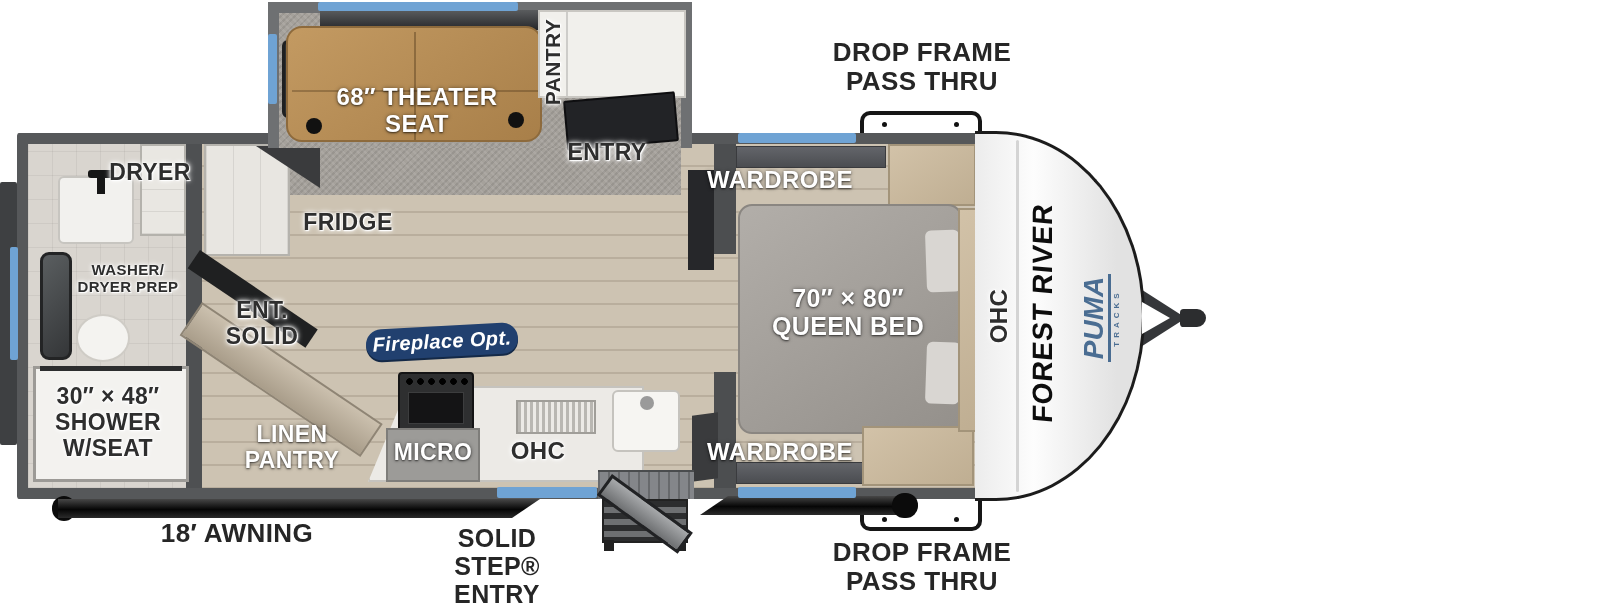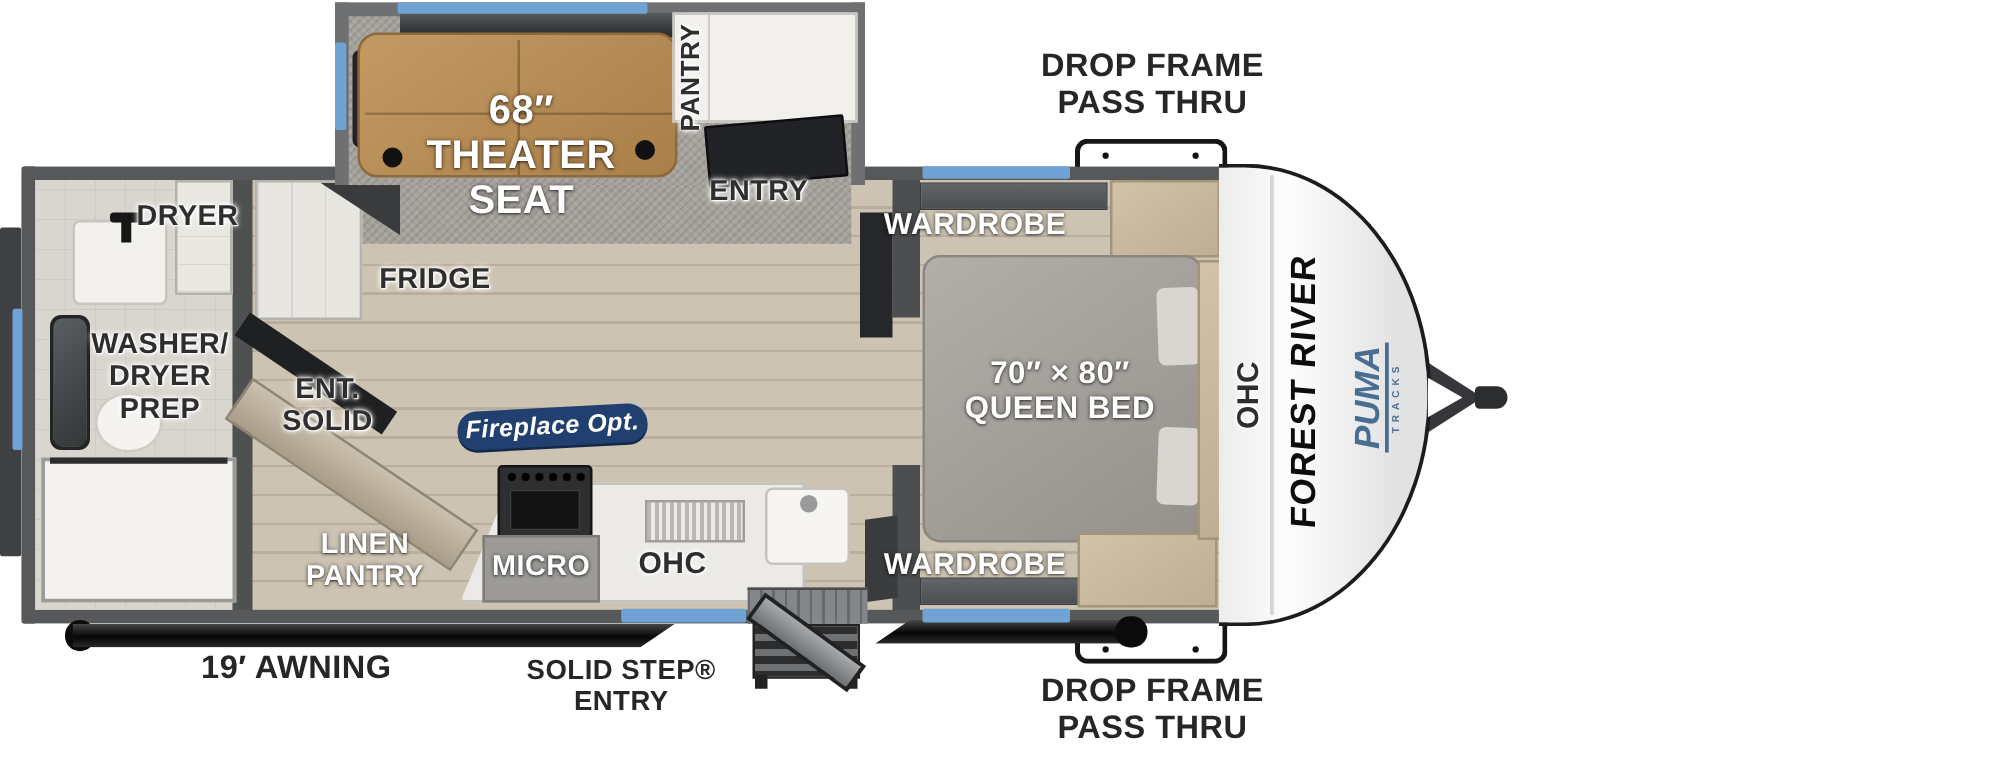--- a/index.html
+++ b/index.html
@@ -26,22 +26,22 @@
   .barcap{background:#0b0b0b;border-radius:12px;}
   .awnbar{background:linear-gradient(180deg,#474747,#060606 55%,#2b2b2b);}
 </style>
 </head>
 <body>
 
 <div id="canvas">
 
   <div class="lbl lbl-plain" style="left:822px;top:38px;width:200px;font-size:26px;">DROP FRAME PASS THRU</div>
   <div class="lbl lbl-plain" style="left:822px;top:538px;width:200px;font-size:26px;">DROP FRAME PASS THRU</div>
-  <div class="lbl lbl-plain" style="left:137px;top:519px;width:200px;font-size:26px;">19′ AWNING</div>
-  <div class="lbl lbl-plain" style="left:412px;top:524px;width:170px;font-size:22px;">SOLID STEP® ENTRY</div>
+  <div class="lbl lbl-plain" style="left:137px;top:519px;width:200px;font-size:26px;">18′ AWNING</div>
+  <div class="lbl lbl-plain" style="left:412px;top:524px;width:170px;font-size:25px;">SOLID STEP® ENTRY</div>
 
   <div style="left:860px;top:111px;width:122px;height:26px;border:4px solid #161616;border-bottom:none;border-radius:10px 10px 0 0;background:#fff;">
     <div style="left:18px;top:7px;width:5px;height:5px;border-radius:50%;background:#111;"></div>
     <div style="left:90px;top:7px;width:5px;height:5px;border-radius:50%;background:#111;"></div>
   </div>
   <div style="left:860px;top:499px;width:122px;height:32px;border:4px solid #161616;border-top:none;border-radius:0 0 10px 10px;background:#fff;z-index:0;">
     <div style="left:18px;top:18px;width:5px;height:5px;border-radius:50%;background:#111;"></div>
     <div style="left:90px;top:18px;width:5px;height:5px;border-radius:50%;background:#111;"></div>
   </div>
 
@@ -56,21 +56,22 @@
        background-image:repeating-linear-gradient(0deg,rgba(0,0,0,.08) 0 1px,transparent 1px 22px);"></div>
   <div style="left:58px;top:176px;width:76px;height:68px;background:#f2f1ee;border:2px solid #c7c5c0;border-radius:6px;z-index:3;"></div>
   <div style="left:88px;top:170px;width:26px;height:8px;background:#161616;border-radius:3px;z-index:4;"></div>
   <div style="left:97px;top:176px;width:8px;height:18px;background:#161616;z-index:4;"></div>
   <div style="left:40px;top:252px;width:32px;height:108px;background:linear-gradient(135deg,#5a5e60,#343638);border:3px solid #232425;border-radius:9px;z-index:3;"></div>
   <div style="left:76px;top:314px;width:54px;height:48px;background:#f4f3f0;border:2px solid #cfccc6;border-radius:50%;z-index:3;"></div>
   <div style="left:33px;top:366px;width:156px;height:116px;background:#f3f2ef;border:3px solid #9c9a96;z-index:3;"></div>
   <div style="left:40px;top:366px;width:142px;height:5px;background:#2c2d2e;z-index:4;"></div>
 
   <div class="lbl lbl-dark" style="left:100px;top:160px;width:100px;font-size:23px;z-index:6;">DRYER</div>
-  <div class="lbl lbl-dark" style="left:63px;top:262px;width:130px;font-size:23px;z-index:6;">WASHER/ DRYER PREP</div>
+  <div class="lbl lbl-dark" style="left:63px;top:262px;width:130px;font-size:15px;z-index:6;">WASHER/ DRYER PREP</div>
+  <div class="lbl lbl-dark" style="left:38px;top:384px;width:140px;font-size:23px;z-index:6;">30″ × 48″ SHOWER W/SEAT</div>
 
   <div style="left:200px;top:250px;width:142px;height:22px;background:#1f2021;transform:rotate(34deg);transform-origin:left top;z-index:4;"></div>
   <div style="left:202px;top:302px;width:218px;height:40px;background:linear-gradient(180deg,#cbc0ae,#a99d8a);border:2px solid #8f8575;transform:rotate(34deg);transform-origin:left top;z-index:4;"></div>
   <div class="lbl lbl-dark" style="left:207px;top:298px;width:110px;font-size:23px;z-index:6;">ENT. SOLID</div>
   <div class="lbl lbl-light" style="left:232px;top:422px;width:120px;font-size:23px;z-index:6;">LINEN PANTRY</div>
 
   <div style="left:204px;top:144px;width:86px;height:112px;background:#e8e6e1;border:2px solid #b5b3ad;z-index:3;
        background-image:repeating-linear-gradient(90deg,rgba(0,0,0,.08) 0 1px,transparent 1px 27px);"></div>
   <div style="left:256px;top:146px;width:64px;height:42px;background:#3a3b3d;clip-path:polygon(0 0,100% 0,100% 100%);z-index:3;"></div>
   <div class="lbl lbl-dark" style="left:288px;top:210px;width:120px;font-size:23px;z-index:6;">FRIDGE</div>
@@ -100,21 +101,21 @@
   <div class="bluestrip" style="left:318px;top:2px;width:200px;height:9px;z-index:5;"></div>
   <div class="bluestrip" style="left:268px;top:34px;width:9px;height:70px;z-index:5;"></div>
   <div style="left:282px;top:40px;width:30px;height:78px;background:#2f3133;border:3px solid #1f2021;border-radius:6px;z-index:4;"></div>
   <div style="left:320px;top:10px;width:230px;height:20px;background:linear-gradient(180deg,#5a5c5e,#26272a);z-index:4;"></div>
   <div style="left:286px;top:26px;width:256px;height:116px;background:linear-gradient(145deg,#c39a62,#a87f49);border:2px solid #8d6a3c;border-radius:16px;z-index:4;">
     <div style="left:50%;top:4px;width:2px;height:108px;background:rgba(60,40,15,.35);"></div>
     <div style="left:4px;top:62px;width:248px;height:2px;background:rgba(60,40,15,.30);"></div>
   </div>
   <div style="left:306px;top:118px;width:16px;height:16px;background:#111;border-radius:50%;z-index:5;"></div>
   <div style="left:508px;top:112px;width:16px;height:16px;background:#111;border-radius:50%;z-index:5;"></div>
-  <div class="lbl lbl-light" style="left:322px;top:70px;width:190px;font-size:32px;z-index:6;">68″ THEATER SEAT</div>
+  <div class="lbl lbl-light" style="left:322px;top:84px;width:190px;font-size:24px;z-index:6;">68″ THEATER SEAT</div>
 
   <div style="left:538px;top:10px;width:148px;height:88px;background:#f1f0ec;border:2px solid #c9c7c2;z-index:4;
        background-image:linear-gradient(90deg,transparent 26px,rgba(0,0,0,.15) 26px,rgba(0,0,0,.15) 28px,transparent 28px);"></div>
   <div class="lbl lbl-dark vflex" style="left:498px;top:50px;width:110px;height:24px;font-size:21px;transform:rotate(-90deg);z-index:6;">
     <span style="position:static;">PANTRY</span>
   </div>
   <div style="left:565px;top:96px;width:112px;height:50px;background:#222326;border:2px solid #0e0e10;transform:rotate(-5deg);border-radius:2px;z-index:5;"></div>
   <div class="lbl lbl-dark" style="left:557px;top:140px;width:100px;font-size:23px;z-index:6;">ENTRY</div>
 
   <div style="left:598px;top:470px;width:96px;height:29px;background:#84868a;border-top:2px solid #4a4c4e;z-index:5;

